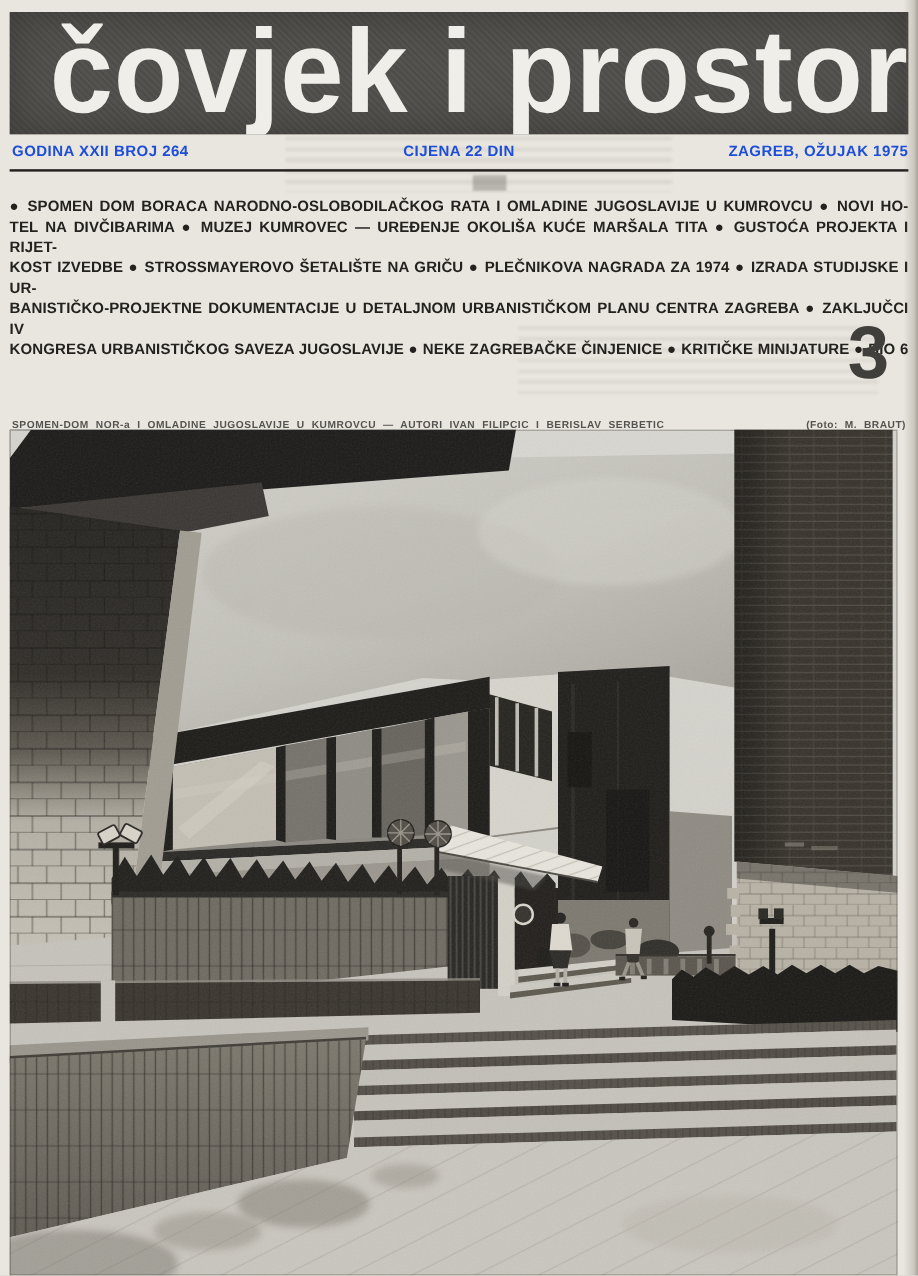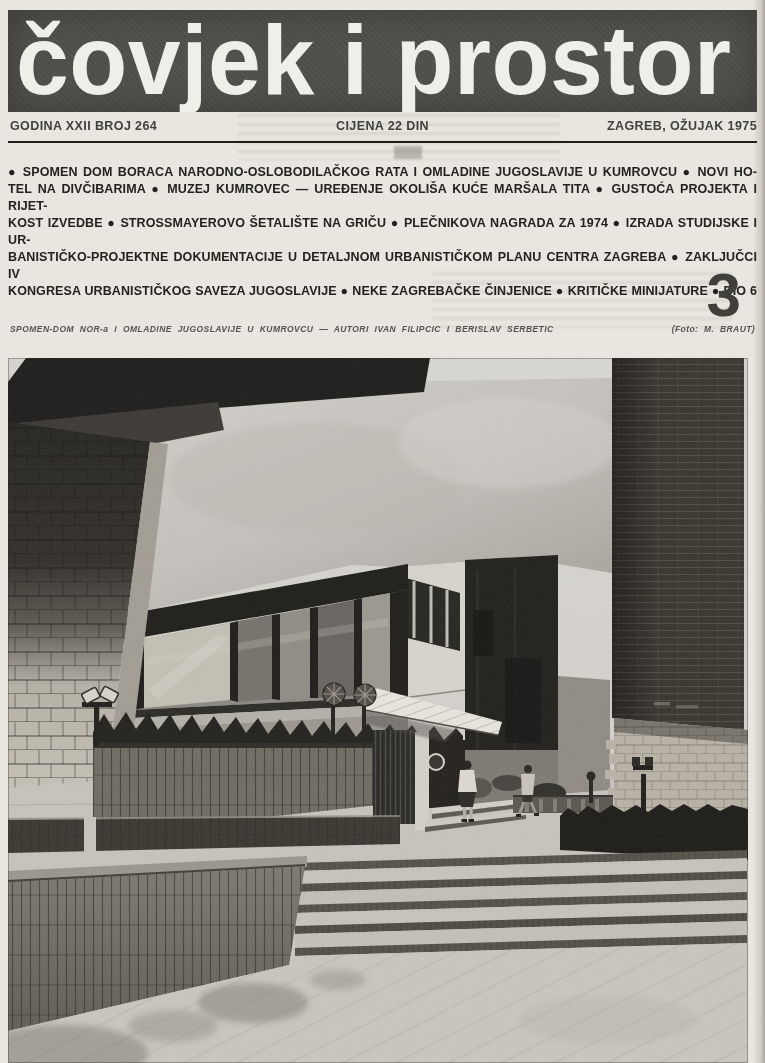--- a/index.html
+++ b/index.html
@@ -6,52 +6,52 @@
   body{
     width:765px;height:1063px;position:relative;overflow:hidden;
     background:#e9e6df;
     font-family:"Liberation Sans", sans-serif;
   }
   .masthead{
     position:absolute;left:8px;top:10px;width:749px;height:102px;
     background-color:#4f4d4a;
     background-image:repeating-linear-gradient(45deg, rgba(255,255,255,.035) 0 2px, rgba(0,0,0,0) 2px 4px);
     box-shadow:inset 0 0 35px rgba(0,0,0,.28);
-    overflow:hidden;z-index:2;
+    overflow:hidden;z-index:2;text-align:right;
   }
   .masthead-title{
     display:block;white-space:nowrap;
     color:#f0eee8;font-weight:700;font-size:95px;line-height:100px;
     letter-spacing:.5px;padding-left:8px;
     transform:scaleY(1.04);transform-origin:left center;
   }
   .issue-bar{
     position:absolute;left:8px;top:119px;width:749px;height:18px;
-    font-size:12.5px;font-weight:700;color:#404040;letter-spacing:.4px;z-index:2;
+    font-size:12.5px;font-weight:700;color:#1d4ed8;letter-spacing:.4px;z-index:2;
   }
   .issue-bar .left{position:absolute;left:2px;top:0;}
   .issue-bar .center{position:absolute;left:0;right:0;top:0;text-align:center;}
   .issue-bar .right{position:absolute;right:0;top:0;}
   .rule{
     position:absolute;left:8px;top:141px;width:749px;height:2px;
     background:#201f1d;z-index:2;
   }
   .toc{
     position:absolute;left:8px;top:164px;width:749px;z-index:2;
     color:#23221f;font-weight:700;font-size:12.5px;line-height:17px;letter-spacing:.1px;
   }
   .toc-line{text-align:justify;text-align-last:justify;}
   .toc-line.last{text-align-last:left;}
   .issue-number{
     position:absolute;top:269px;right:25px;z-index:3;
     font-size:62px;line-height:52px;font-weight:700;color:#403f3c;letter-spacing:-1px;
   }
   .caption-row{
-    position:absolute;left:10px;top:324px;width:747px;height:14px;z-index:2;
-    font-size:8.5px;font-weight:700;color:#55534f;letter-spacing:.45px;word-spacing:3px;font-style:italic;
+    position:absolute;left:10px;top:349px;width:747px;height:14px;z-index:2;
+    font-size:8.5px;font-weight:700;color:#55534f;letter-spacing:.45px;word-spacing:3px;
   }
   .caption-row .credit{position:absolute;right:2px;top:0;letter-spacing:.4px;}
   .photo{
     position:absolute;left:8px;top:358px;width:740px;height:705px;
     background:#cfccc6;z-index:1;
   }
   .photo svg{display:block;}
   
   .bleed{position:absolute;z-index:0;pointer-events:none;}
   .bleed-1{left:238px;top:114px;width:322px;height:46px;

